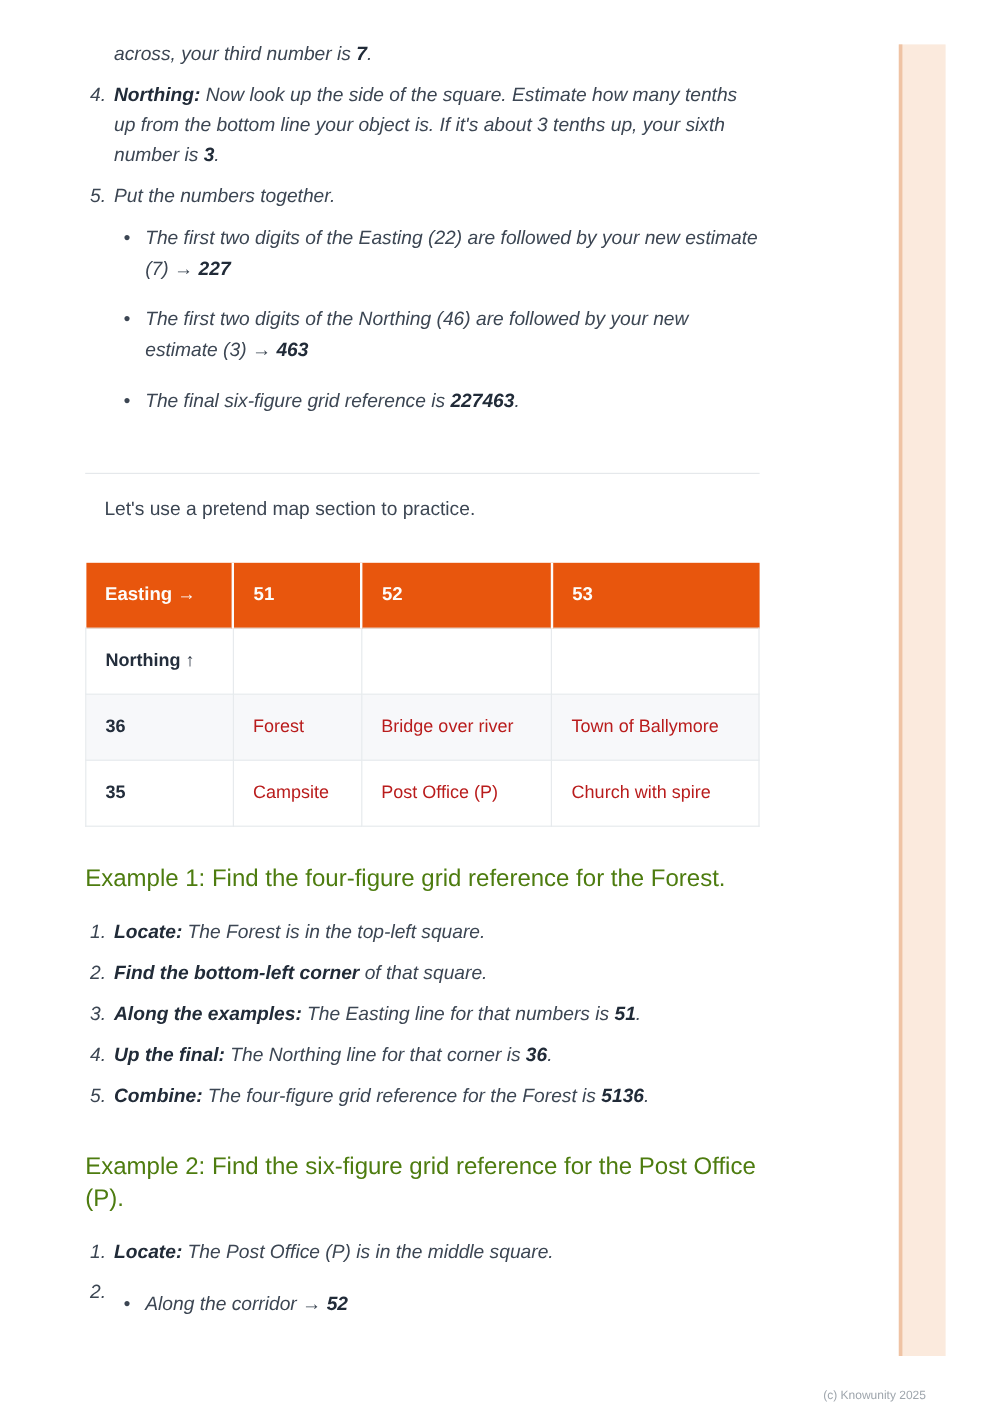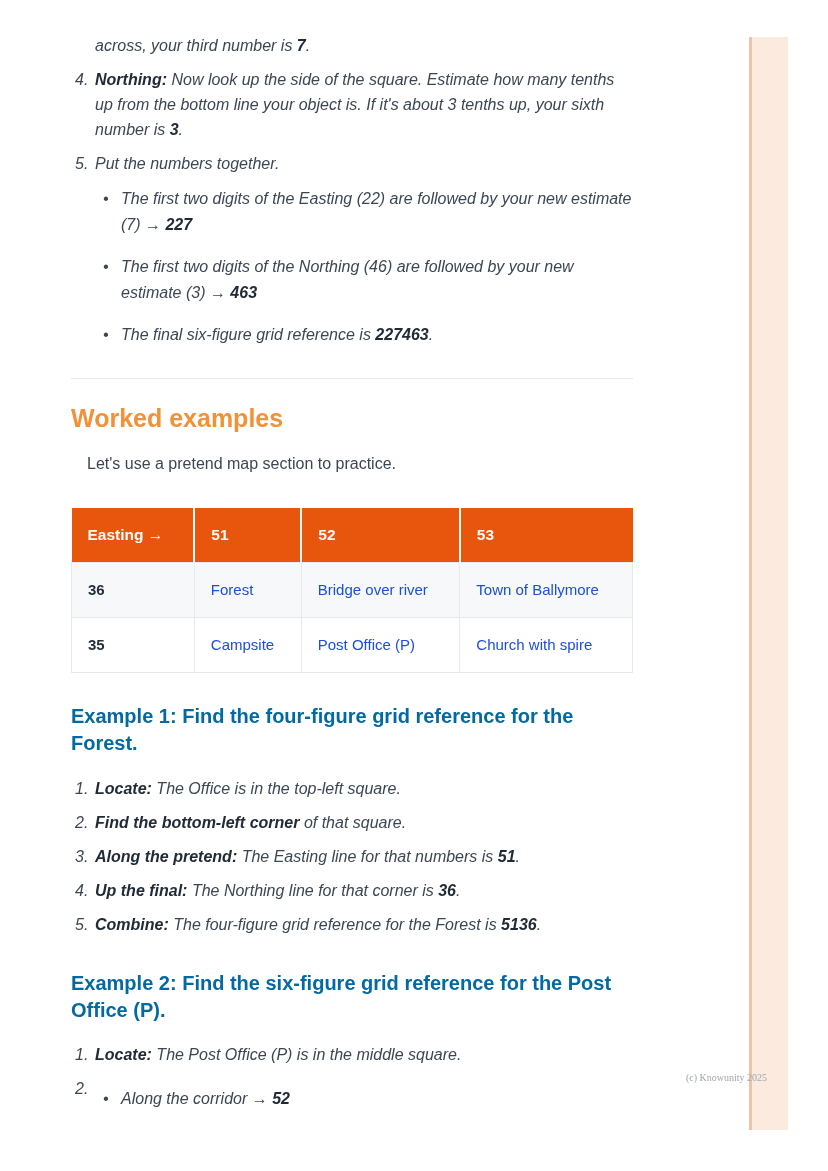--- a/index.html
+++ b/index.html
@@ -14,26 +14,25 @@
   .side-stripe{
     position:absolute;
     left:749px;top:37px;
     width:36px;height:1093px;
     background:#fbeadd;
     border-left:3px solid #efc3a4;
     z-index:1;
   }
   .watermark{
     position:absolute;
-    left:686px;top:1072px;
+    left:686px;top:1158px;
     font-size:10px;
     color:#9fa6ad;
     z-index:2;
     white-space:nowrap;
-    font-family:Liberation Serif, serif;
   }
   .content{
     position:absolute;
     left:71px;top:33px;
     width:562px;
     font-size:16px;
     line-height:25px;
   }
   .b{font-weight:700;color:#212b38;}
   
@@ -42,21 +41,21 @@
   .li .num{flex:0 0 20px;margin-left:4px;}
   .li .litext{flex:1 1 auto;}
   .cont-line{padding-left:24px;margin-bottom:9px;}
   ul.bullets{list-style:none;margin:10px 0 0 0;padding:0;}
   ul.bullets li{
     position:relative;
     padding-left:26px;
     margin-bottom:16px;
     line-height:26px;
   }
-  ul.bullets li:last-child{margin-bottom:0;}
+  ul.bullets li:last-child{margin-bottom:16px;}
   ul.bullets li::before{
     content:"\2022";
     position:absolute;
     left:8px;top:0;
     color:#3c4653;
   }
   
   hr.divider{
     border:none;height:1px;
     background:#e5e8eb;
@@ -67,22 +66,22 @@
     margin:24px 0 0 0;
     font-size:25px;
     line-height:31px;
     font-weight:700;
     color:#f19238;
   }
   h3.example-heading{
     margin:30px 0 0 0;
     font-size:20px;
     line-height:27px;
-    font-weight:700;
-    color:#0369a1;
+    font-weight:400;
+    color:#4d7c0f;
   }
   h3.mt-lg{margin-top:33px;}
   p.intro{margin:17px 0 0 16px;}
   
   table.grid{
     margin-top:32px;
     width:562px;
     border-collapse:collapse;
     font-size:15px;
   }
@@ -94,21 +93,21 @@
     padding:16px 16px;
     font-size:15.5px;
     line-height:22px;
     margin-top:24px;
   }
   table.grid th + th{border-left:2px solid #fdfdfd;}
   table.grid td{
     border:1px solid #e7eaed;
     padding:16px 16px;
     line-height:22px;
-    color:#1d4ed8;
+    color:#b91c1c;
     background:#ffffff;
   }
   table.grid tr.stripe td{background:#f7f8fa;}
   table.grid td.rowhead{font-weight:700;color:#242e3c;}
   ol.example{margin-top:19px;}
   ol.mt-sm{margin-top:18px;}
 </style>
 </head>
 <body>
 
@@ -131,67 +130,72 @@
           <li><span>The first two digits of the Easting (22) are followed by your new estimate (7) → </span><span class="b">227</span></li>
           <li><span>The first two digits of the Northing (46) are followed by your new estimate (3) → </span><span class="b">463</span></li>
           <li><span>The final six-figure grid reference is </span><span class="b">227463</span><span>.</span></li>
         </ul>
       </span>
     </li>
   </ol>
 
   <hr class="divider">
 
-  <h2 class="section-heading">Worked examples</h2>
   <p class="intro">Let's use a pretend map section to practice.</p>
 
   <table class="grid">
     <colgroup>
       <col style="width:123px">
         <col style="width:107px">
         <col style="width:159px">
         <col style="width:173px">
     </colgroup>
     <thead>
       <tr>
         <th>Easting →</th>
         <th>51</th>
         <th>52</th>
         <th>53</th>
       </tr>
     </thead>
     <tbody>
+      <tr>
+        <td class="rowhead">Northing ↑</td>
+        <td></td>
+        <td></td>
+        <td></td>
+      </tr>
       <tr class="stripe">
         <td class="rowhead">36</td>
         <td>Forest</td>
         <td>Bridge over river</td>
         <td>Town of Ballymore</td>
       </tr>
       <tr>
         <td class="rowhead">35</td>
         <td>Campsite</td>
         <td>Post Office (P)</td>
         <td>Church with spire</td>
       </tr>
     </tbody>
   </table>
 
   <h3 class="example-heading">Example 1: Find the four-figure grid reference for the Forest.</h3>
   <ol class="plain example">
     <li class="li">
       <span class="num">1.</span>
-      <span class="litext"><span class="b">Locate:</span><span> The Office is in the top-left square.</span></span>
+      <span class="litext"><span class="b">Locate:</span><span> The Forest is in the top-left square.</span></span>
     </li>
     <li class="li">
       <span class="num">2.</span>
       <span class="litext"><span class="b">Find the bottom-left corner</span><span> of that square.</span></span>
     </li>
     <li class="li">
       <span class="num">3.</span>
-      <span class="litext"><span class="b">Along the pretend:</span><span> The Easting line for that numbers is </span><span class="b">51</span><span>.</span></span>
+      <span class="litext"><span class="b">Along the examples:</span><span> The Easting line for that numbers is </span><span class="b">51</span><span>.</span></span>
     </li>
     <li class="li">
       <span class="num">4.</span>
       <span class="litext"><span class="b">Up the final:</span><span> The Northing line for that corner is </span><span class="b">36</span><span>.</span></span>
     </li>
     <li class="li">
       <span class="num">5.</span>
       <span class="litext"><span class="b">Combine:</span><span> The four-figure grid reference for the Forest is </span><span class="b">5136</span><span>.</span></span>
     </li>
   </ol>

